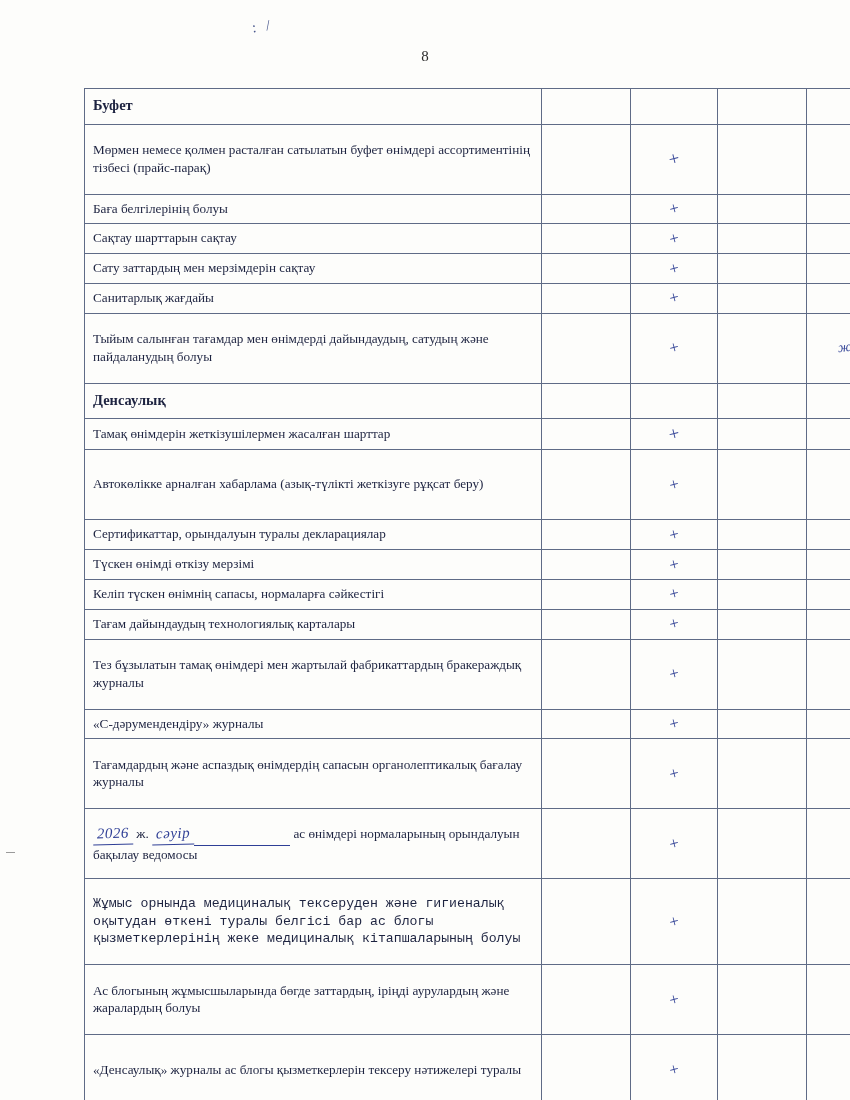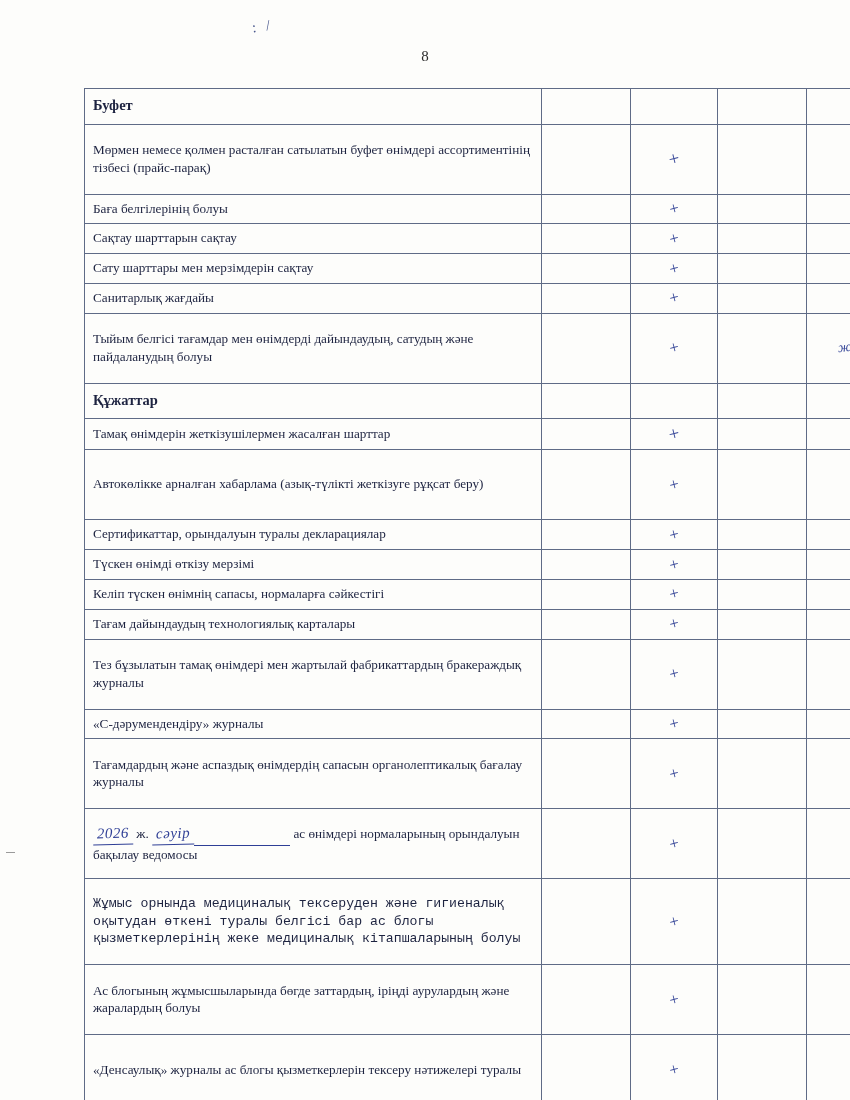--- a/index.html
+++ b/index.html
@@ -168,21 +168,21 @@
         <td class="c-col3 cell-center">
             <span class="mark small">+</span>
           </td>
         <td class="c-col4"></td>
         <td class="c-col5 cell-center">
             <span class="note-hand"></span>
           </td>
       </tr>
 
       <tr>
-        <td class="c-text">Сату шарттары мен мерзімдерін сақтау</td>
+        <td class="c-text">Сату заттардың мен мерзімдерін сақтау</td>
         <td class="c-col2"></td>
         <td class="c-col3 cell-center">
             <span class="mark small">+</span>
           </td>
         <td class="c-col4"></td>
         <td class="c-col5 cell-center">
             <span class="note-hand"></span>
           </td>
       </tr>
 
@@ -192,33 +192,33 @@
         <td class="c-col3 cell-center">
             <span class="mark small">+</span>
           </td>
         <td class="c-col4"></td>
         <td class="c-col5 cell-center">
             <span class="note-hand"></span>
           </td>
       </tr>
 
       <tr>
-        <td class="c-text tall">Тыйым белгісі тағамдар мен өнімдерді дайындаудың, сатудың және пайдаланудың болуы</td>
+        <td class="c-text tall">Тыйым салынған тағамдар мен өнімдерді дайындаудың, сатудың және пайдаланудың болуы</td>
         <td class="c-col2"></td>
         <td class="c-col3 cell-center">
             <span class="mark small">+</span>
           </td>
         <td class="c-col4"></td>
         <td class="c-col5 cell-center">
             <span class="note-hand">жоқ</span>
           </td>
       </tr>
 
       <tr class="section">
-        <td class="c-text">Құжаттар</td>
+        <td class="c-text">Денсаулық</td>
         <td class="c-col2"></td>
         <td class="c-col3"></td>
         <td class="c-col4"></td>
         <td class="c-col5"></td>
       </tr>
 
       <tr>
         <td class="c-text">Тамақ өнімдерін жеткізушілермен жасалған шарттар</td>
         <td class="c-col2"></td>
         <td class="c-col3 cell-center">

